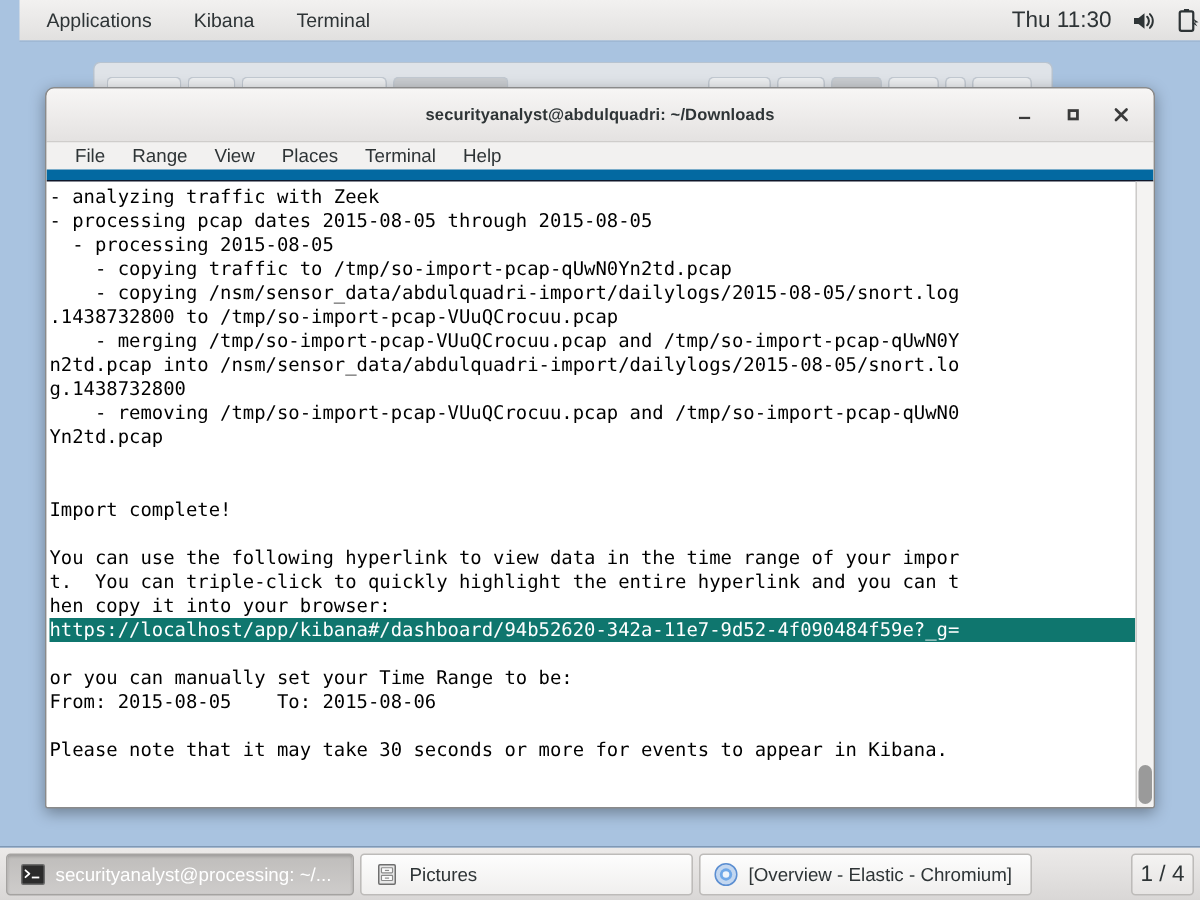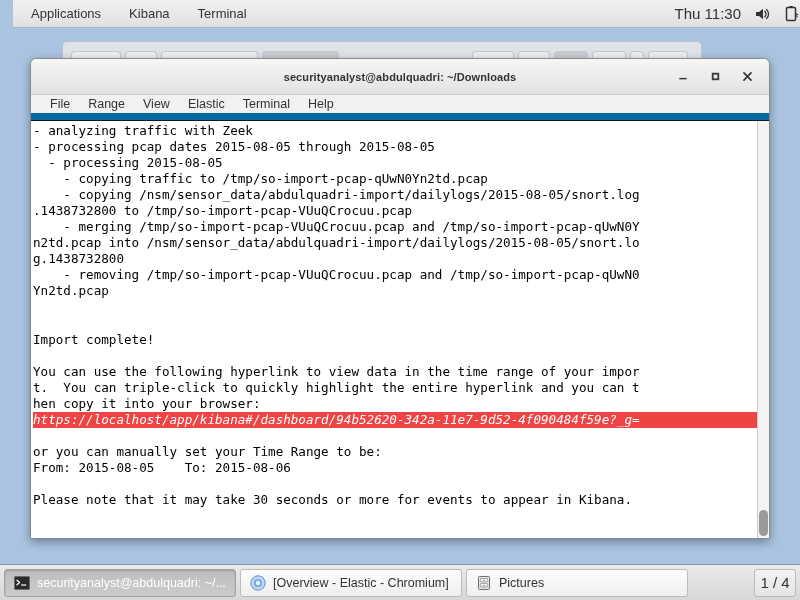--- a/index.html
+++ b/index.html
@@ -166,25 +166,24 @@
     font-size: 12.6px;
     line-height: 16.05px;
     color: #000000;
     white-space: pre;
     padding: 2px 0 0 2px;
     overflow: hidden;
     box-sizing: border-box;
   }
   .term-line { height: 16.05px; }
   .term-line.sel {
-    background: #ef4444;
+    background: #0f766e;
     color: #ffffff;
     display: inline-block;
     min-width: 100%;
-    font-style: italic;
   }
   #term-scroll-track {
     flex: 0 0 11px;
     background: #f4f3f2;
     border-left: 1px solid #cdcbc9;
     position: relative;
   }
   #term-scroll-thumb {
     position: absolute;
     left: 1px;
@@ -316,21 +315,21 @@
           <path d="M3.2 3.2 L10.8 10.8 M10.8 3.2 L3.2 10.8" stroke="#3a3a3a" stroke-width="1.9" stroke-linecap="round"></path>
         </svg>
       </span>
     </div>
   </div>
 
   <div id="menubar">
     <div class="menu-item">File</div>
     <div class="menu-item">Range</div>
     <div class="menu-item">View</div>
-    <div class="menu-item">Elastic</div>
+    <div class="menu-item">Places</div>
     <div class="menu-item">Terminal</div>
     <div class="menu-item">Help</div>
   </div>
 
   <div id="term-body">
     <div id="term-text"><div class="term-line">- analyzing traffic with Zeek</div><div class="term-line">- processing pcap dates 2015-08-05 through 2015-08-05</div><div class="term-line">  - processing 2015-08-05</div><div class="term-line">    - copying traffic to /tmp/so-import-pcap-qUwN0Yn2td.pcap</div><div class="term-line">    - copying /nsm/sensor_data/abdulquadri-import/dailylogs/2015-08-05/snort.log</div><div class="term-line">.1438732800 to /tmp/so-import-pcap-VUuQCrocuu.pcap</div><div class="term-line">    - merging /tmp/so-import-pcap-VUuQCrocuu.pcap and /tmp/so-import-pcap-qUwN0Y</div><div class="term-line">n2td.pcap into /nsm/sensor_data/abdulquadri-import/dailylogs/2015-08-05/snort.lo</div><div class="term-line">g.1438732800</div><div class="term-line">    - removing /tmp/so-import-pcap-VUuQCrocuu.pcap and /tmp/so-import-pcap-qUwN0</div><div class="term-line">Yn2td.pcap</div><div class="term-line">&nbsp;</div><div class="term-line">&nbsp;</div><div class="term-line">Import complete!</div><div class="term-line">&nbsp;</div><div class="term-line">You can use the following hyperlink to view data in the time range of your impor</div><div class="term-line">t.  You can triple-click to quickly highlight the entire hyperlink and you can t</div><div class="term-line">hen copy it into your browser:</div><div class="term-line sel">https://localhost/app/kibana#/dashboard/94b52620-342a-11e7-9d52-4f090484f59e?_g=</div><div class="term-line">&nbsp;</div><div class="term-line">or you can manually set your Time Range to be:</div><div class="term-line">From: 2015-08-05    To: 2015-08-06</div><div class="term-line">&nbsp;</div><div class="term-line">Please note that it may take 30 seconds or more for events to appear in Kibana.</div></div>
     <div id="term-scroll-track">
       <div id="term-scroll-thumb"></div>
     </div>
   </div>
@@ -340,41 +339,41 @@
 <div id="taskbar">
 
   <div class="task-button active" id="task-term">
     <span class="ticon">
       <svg viewBox="0 0 16 16" width="16" height="16">
         <rect x="0.5" y="1.5" width="15" height="13" rx="1" fill="#2b2b2b" stroke="#6b6b6b"></rect>
         <path d="M3 5.2l2.6 2.3L3 9.8" stroke="#ffffff" stroke-width="1.2" fill="none" stroke-linecap="round" stroke-linejoin="round"></path>
         <rect x="7.2" y="9.4" width="5" height="1.2" fill="#ffffff"></rect>
       </svg>
     </span>
-    <span class="task-label">securityanalyst@abdulquadri: ~/...</span>
-  </div>
-
-  <div class="task-button" id="task-chromium">
-    <span class="ticon">
-      <svg viewBox="0 0 16 16" width="16" height="16">
-        <circle cx="8" cy="8" r="7.2" fill="#c3d7f0" stroke="#5b8ed1" stroke-width="1"></circle>
-        <circle cx="8" cy="8" r="4.1" fill="#6fa8e8"></circle>
-        <circle cx="8" cy="8" r="2.2" fill="#eef4fb"></circle>
-      </svg>
-    </span>
-    <span class="task-label">[Overview - Elastic - Chromium]</span>
+    <span class="task-label">securityanalyst@processing: ~/...</span>
   </div>
 
   <div class="task-button" id="task-pictures">
     <span class="ticon">
       <svg viewBox="0 0 16 16" width="16" height="16">
         <rect x="2.5" y="1.5" width="11" height="13" rx="0.8" fill="#e8e8e8" stroke="#6f6f6f"></rect>
         <rect x="4.3" y="3.5" width="7.4" height="3.4" rx="0.5" fill="#fbfbfb" stroke="#8a8a8a" stroke-width="0.8"></rect>
         <rect x="4.3" y="8.6" width="7.4" height="3.4" rx="0.5" fill="#fbfbfb" stroke="#8a8a8a" stroke-width="0.8"></rect>
         <rect x="6.6" y="4.9" width="2.8" height="0.8" fill="#8a8a8a"></rect>
         <rect x="6.6" y="10" width="2.8" height="0.8" fill="#8a8a8a"></rect>
       </svg>
     </span>
     <span class="task-label">Pictures</span>
   </div>
 
+  <div class="task-button" id="task-chromium">
+    <span class="ticon">
+      <svg viewBox="0 0 16 16" width="16" height="16">
+        <circle cx="8" cy="8" r="7.2" fill="#c3d7f0" stroke="#5b8ed1" stroke-width="1"></circle>
+        <circle cx="8" cy="8" r="4.1" fill="#6fa8e8"></circle>
+        <circle cx="8" cy="8" r="2.2" fill="#eef4fb"></circle>
+      </svg>
+    </span>
+    <span class="task-label">[Overview - Elastic - Chromium]</span>
+  </div>
+
   <div id="pager">1 / 4</div>
 </div>
 
 </body></html>

